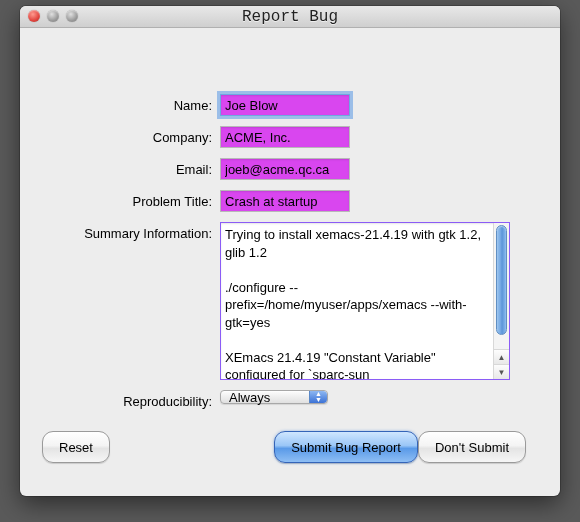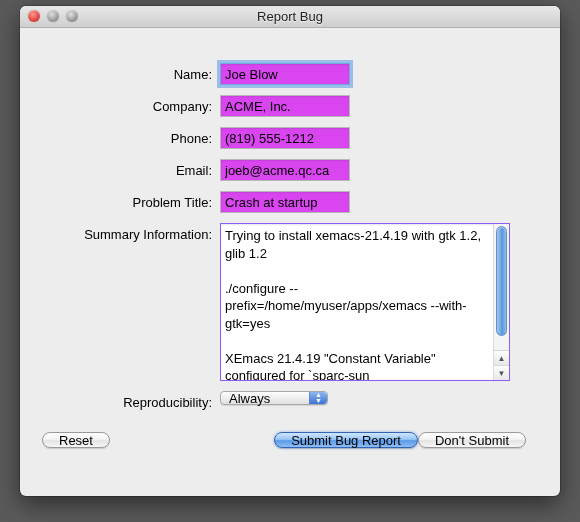--- a/index.html
+++ b/index.html
@@ -42,26 +42,28 @@
   }
   .light {
     width: 12px;
     height: 12px;
     border-radius: 50%;
     box-shadow: inset 0 1px 1px rgba(255,255,255,0.4), 0 0 1px rgba(0,0,0,0.4);
   }
   .light.red { background: radial-gradient(circle at 40% 35%, #ff9a8f, #e0443e 60%, #a82e29); }
   .light.grey { background: radial-gradient(circle at 40% 35%, #e0e0e0, #9a9a9a 60%, #7a7a7a); }
   .title {
-    font-size: 13px;
+    font-size: 16px;
     color: #222;
     text-shadow: 0 1px 0 rgba(255,255,255,0.6);
+    font-family: Liberation Mono, monospace;
   }
   .content {
-    padding: 23px 20px 12px 20px;
+    padding: 6px 20px 12px 20px;
+    margin-top: 48px;
   }
   .form-row {
     display: flex;
     align-items: flex-start;
     margin-top: 10px;
   }
   .form-row.first { margin-top: 12px; }
   .form-label {
     width: 180px;
     text-align: right;
@@ -168,21 +170,21 @@
     justify-content: center;
   }
   .sel-arr { font-size: 7px; line-height: 6px; color: #fff; }
   .button-row {
     display: flex;
     align-items: center;
     margin-top: 22px;
     padding: 0 2px;
   }
   .aqua-btn {
-    height: 16px;
+    height: 32px;
     border-radius: 11px;
     border: 1px solid #9a9a9a;
     background: linear-gradient(#ffffff 0%, #f4f4f4 45%, #e4e4e4 55%, #f6f6f6 100%);
     padding: 0 16px;
     font-family: inherit;
     font-size: 13px;
     color: #000;
     box-shadow: 0 1px 1px rgba(0,0,0,0.15);
     cursor: default;
     display: inline-flex;
@@ -216,24 +218,20 @@
     <div class="form-row first">
       <div class="form-label">Name:</div>
       <input class="text-input focused" value="Joe Blow" style="">
     </div>
 
     <div class="form-row">
       <div class="form-label">Company:</div>
       <input class="text-input" value="ACME, Inc." style="">
     </div>
 
-    <div class="form-row">
-      <div class="form-label">Phone:</div>
-      <input class="text-input" value="(819) 555-1212" style="">
-    </div>
 
     <div class="form-row">
       <div class="form-label">Email:</div>
       <input class="text-input" value="joeb@acme.qc.ca" style="">
     </div>
 
     <div class="form-row">
       <div class="form-label">Problem Title:</div>
       <input class="text-input" value="Crash at startup" style="">
     </div>

